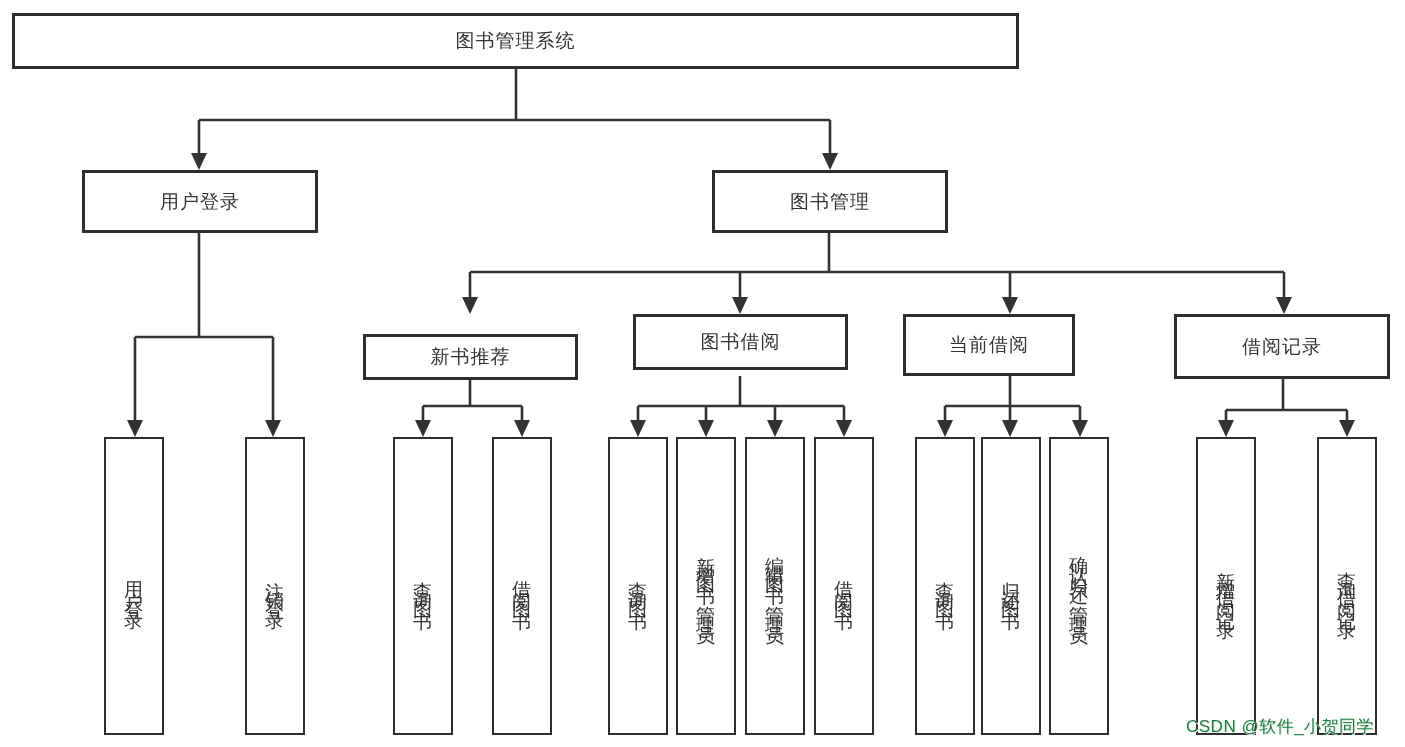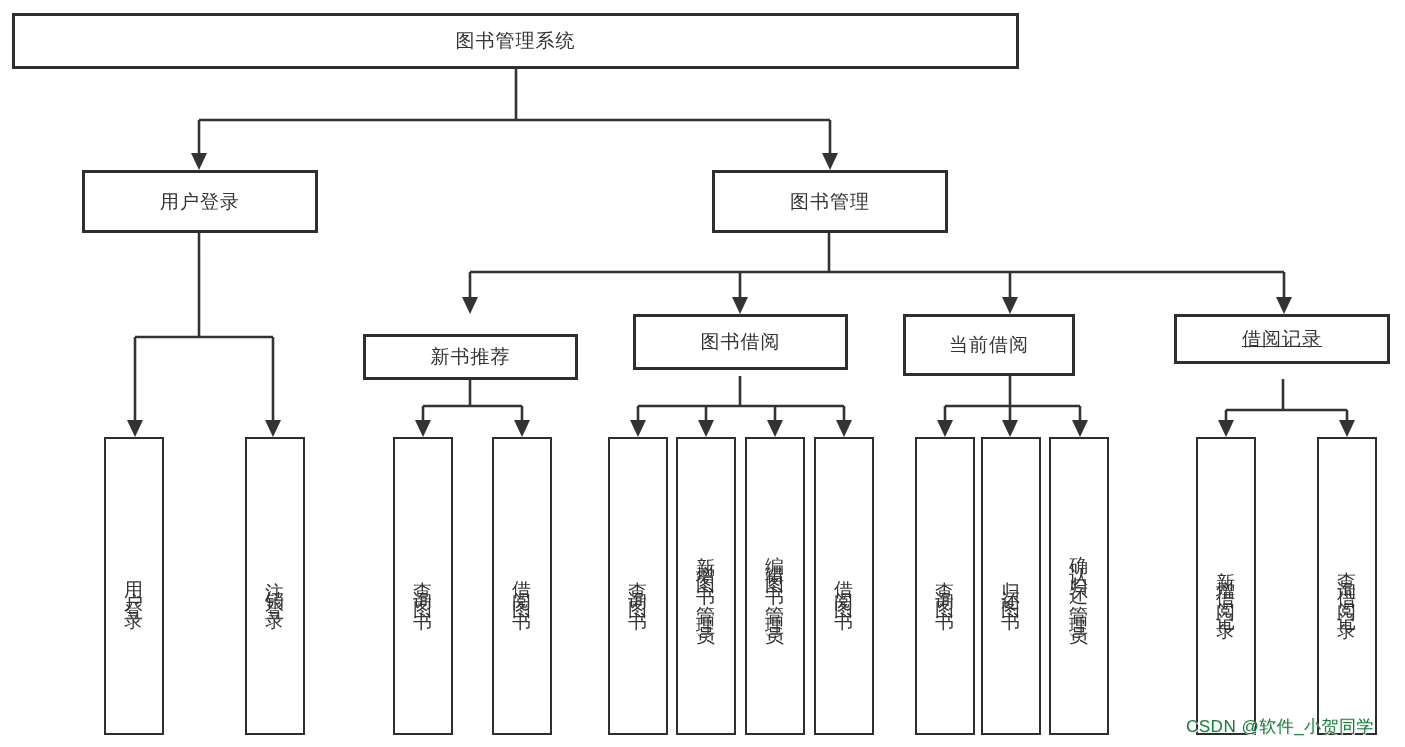--- a/index.html
+++ b/index.html
@@ -125,21 +125,21 @@
   </svg>
 
   <div class="node h" style="left:12px; top:13px; width:1007px; height:56px;">图书管理系统</div>
 
   <div class="node h" style="left:82px; top:170px; width:236px; height:63px;">用户登录</div>
   <div class="node h" style="left:712px; top:170px; width:236px; height:63px;">图书管理</div>
 
   <div class="node h" style="left:363px; top:314px; width:215px; height:46px;margin-top:20px;">新书推荐</div>
   <div class="node h" style="left:633px; top:314px; width:215px; height:56px;">图书借阅</div>
   <div class="node h" style="left:903px; top:314px; width:172px; height:62px;">当前借阅</div>
-  <div class="node h" style="left:1174px; top:314px; width:216px; height:50px;text-decoration:underline;">借阅记录</div>
+  <div class="node h" style="left:1174px; top:314px; width:216px; height:65px;">借阅记录</div>
 
   <div class="node v" style="left:104px; top:437px; width:60px; height:298px;">
     <span class="vtext">用户登录</span>
   </div>
   <div class="node v" style="left:245px; top:437px; width:60px; height:298px;">
     <span class="vtext">注销登录</span>
   </div>
 
   <div class="node v" style="left:393px; top:437px; width:60px; height:298px;">
     <span class="vtext">查询图书</span>

